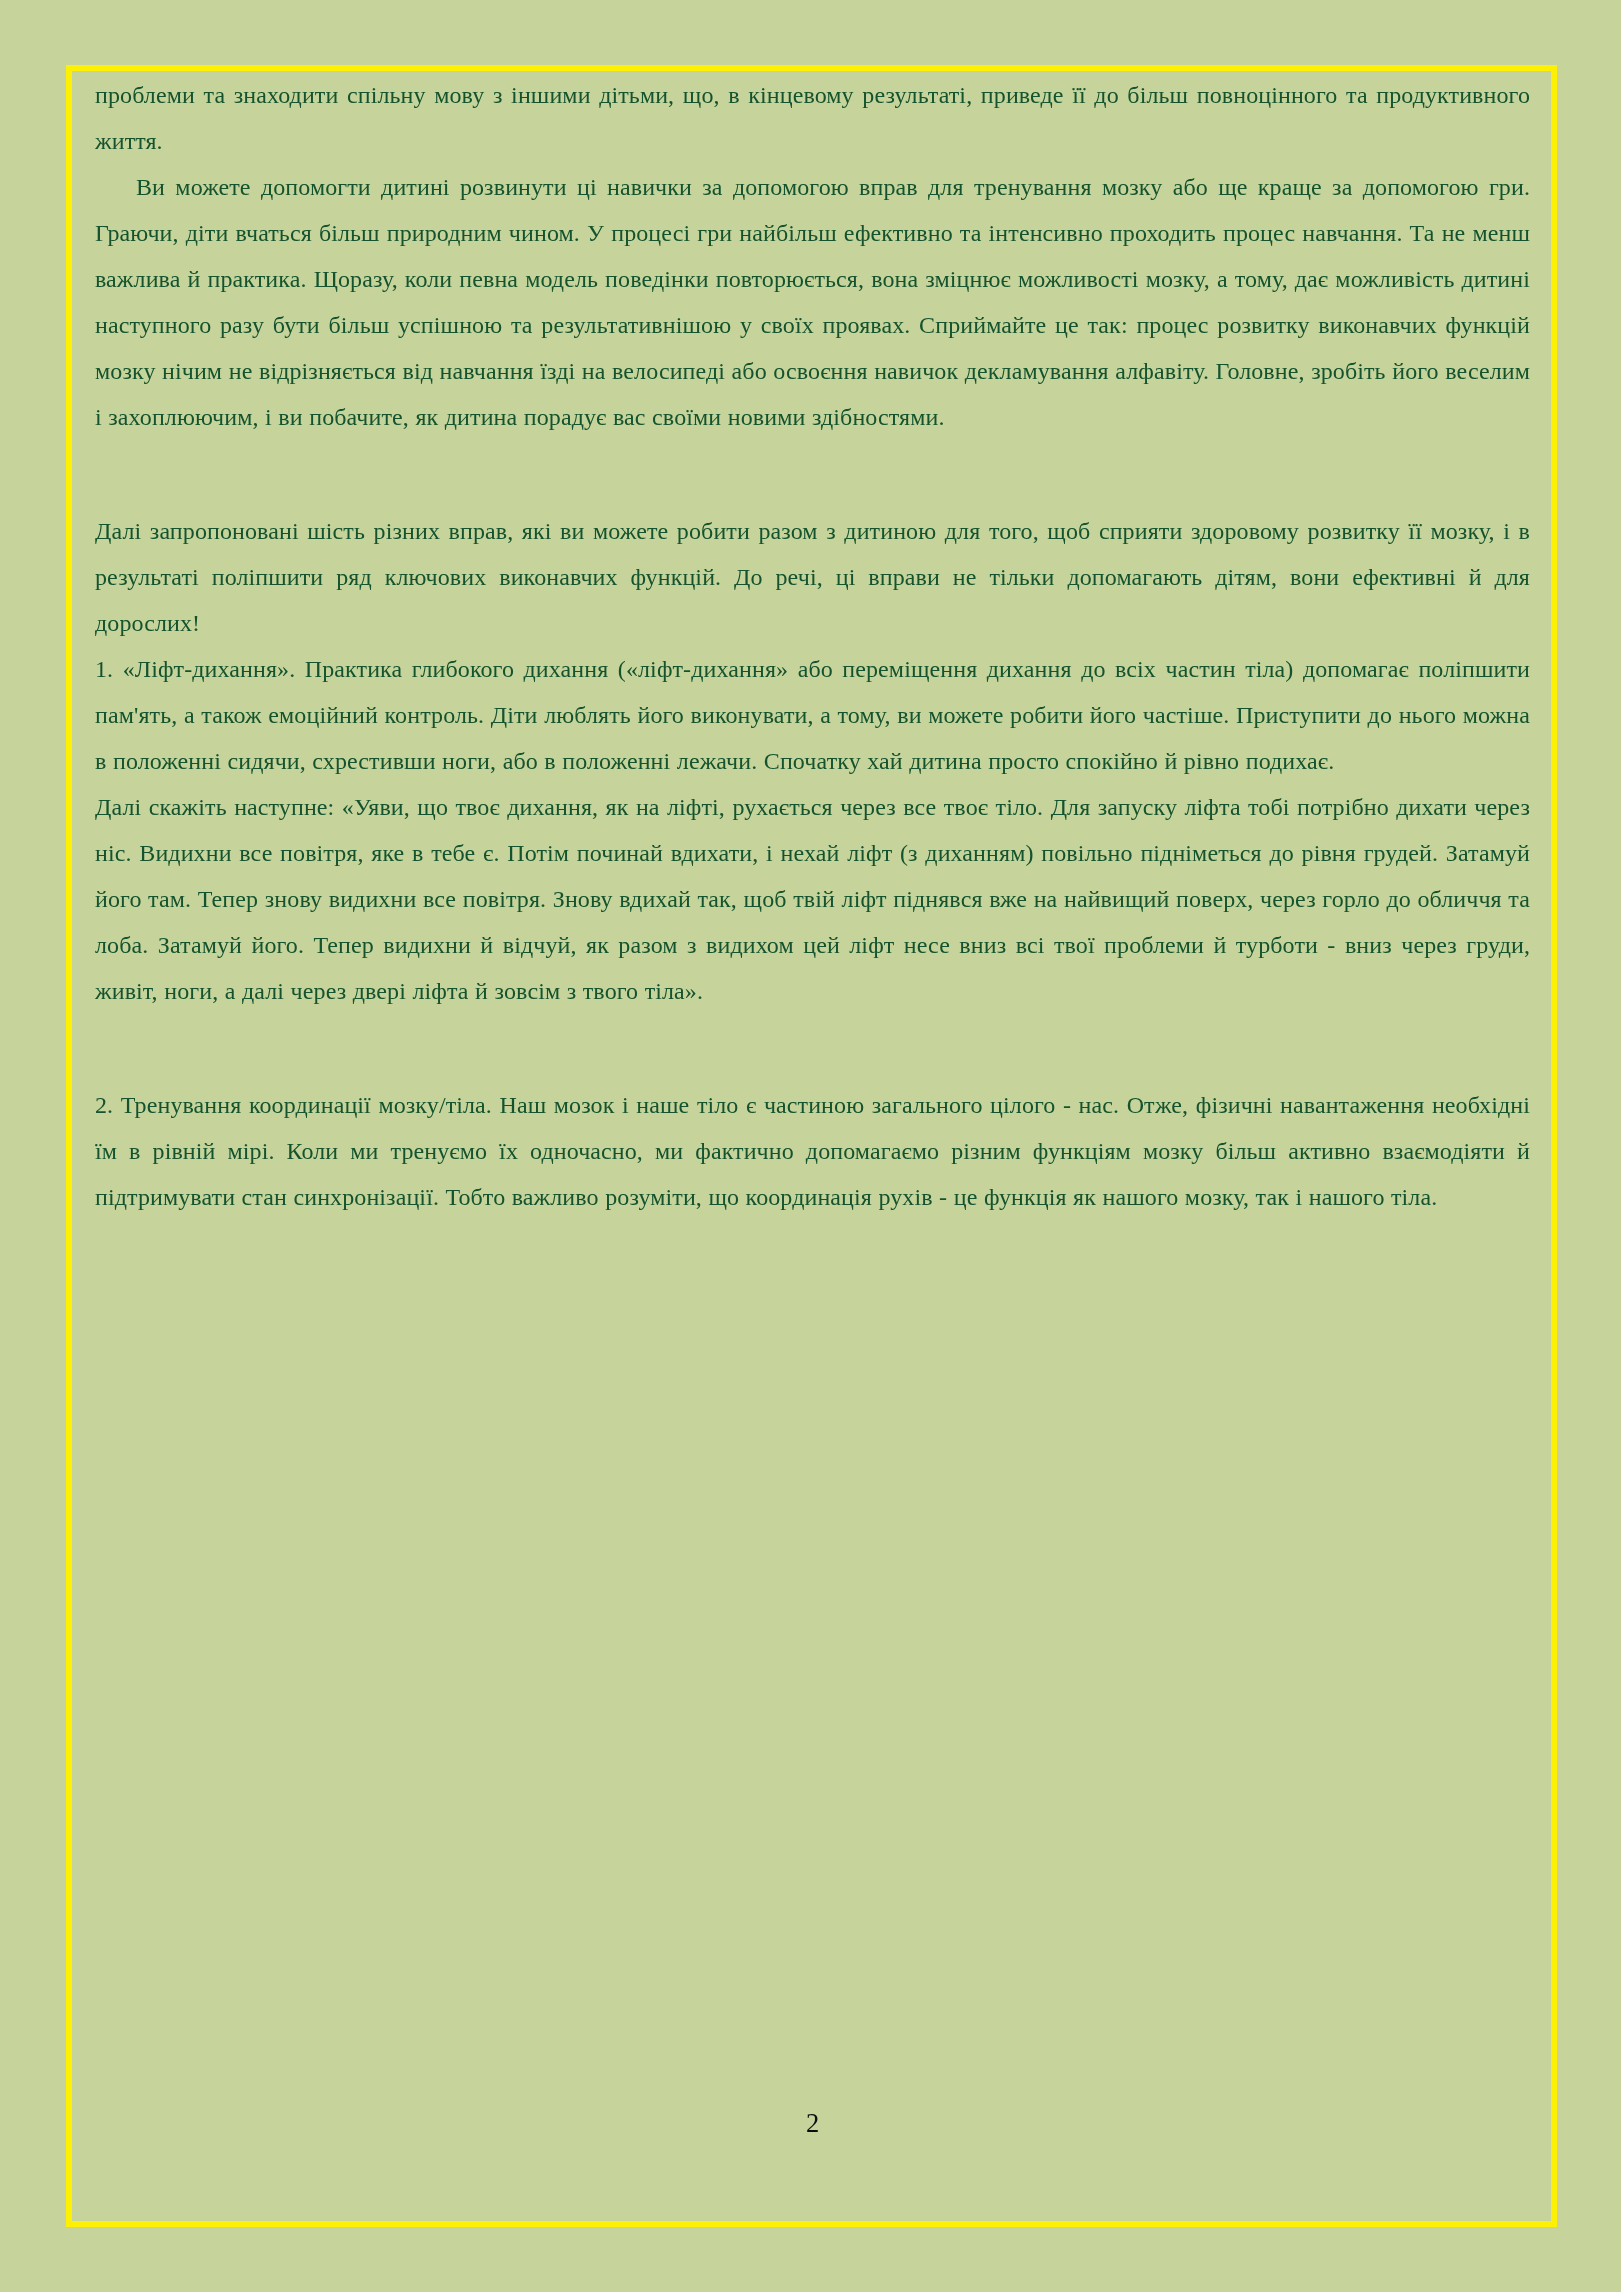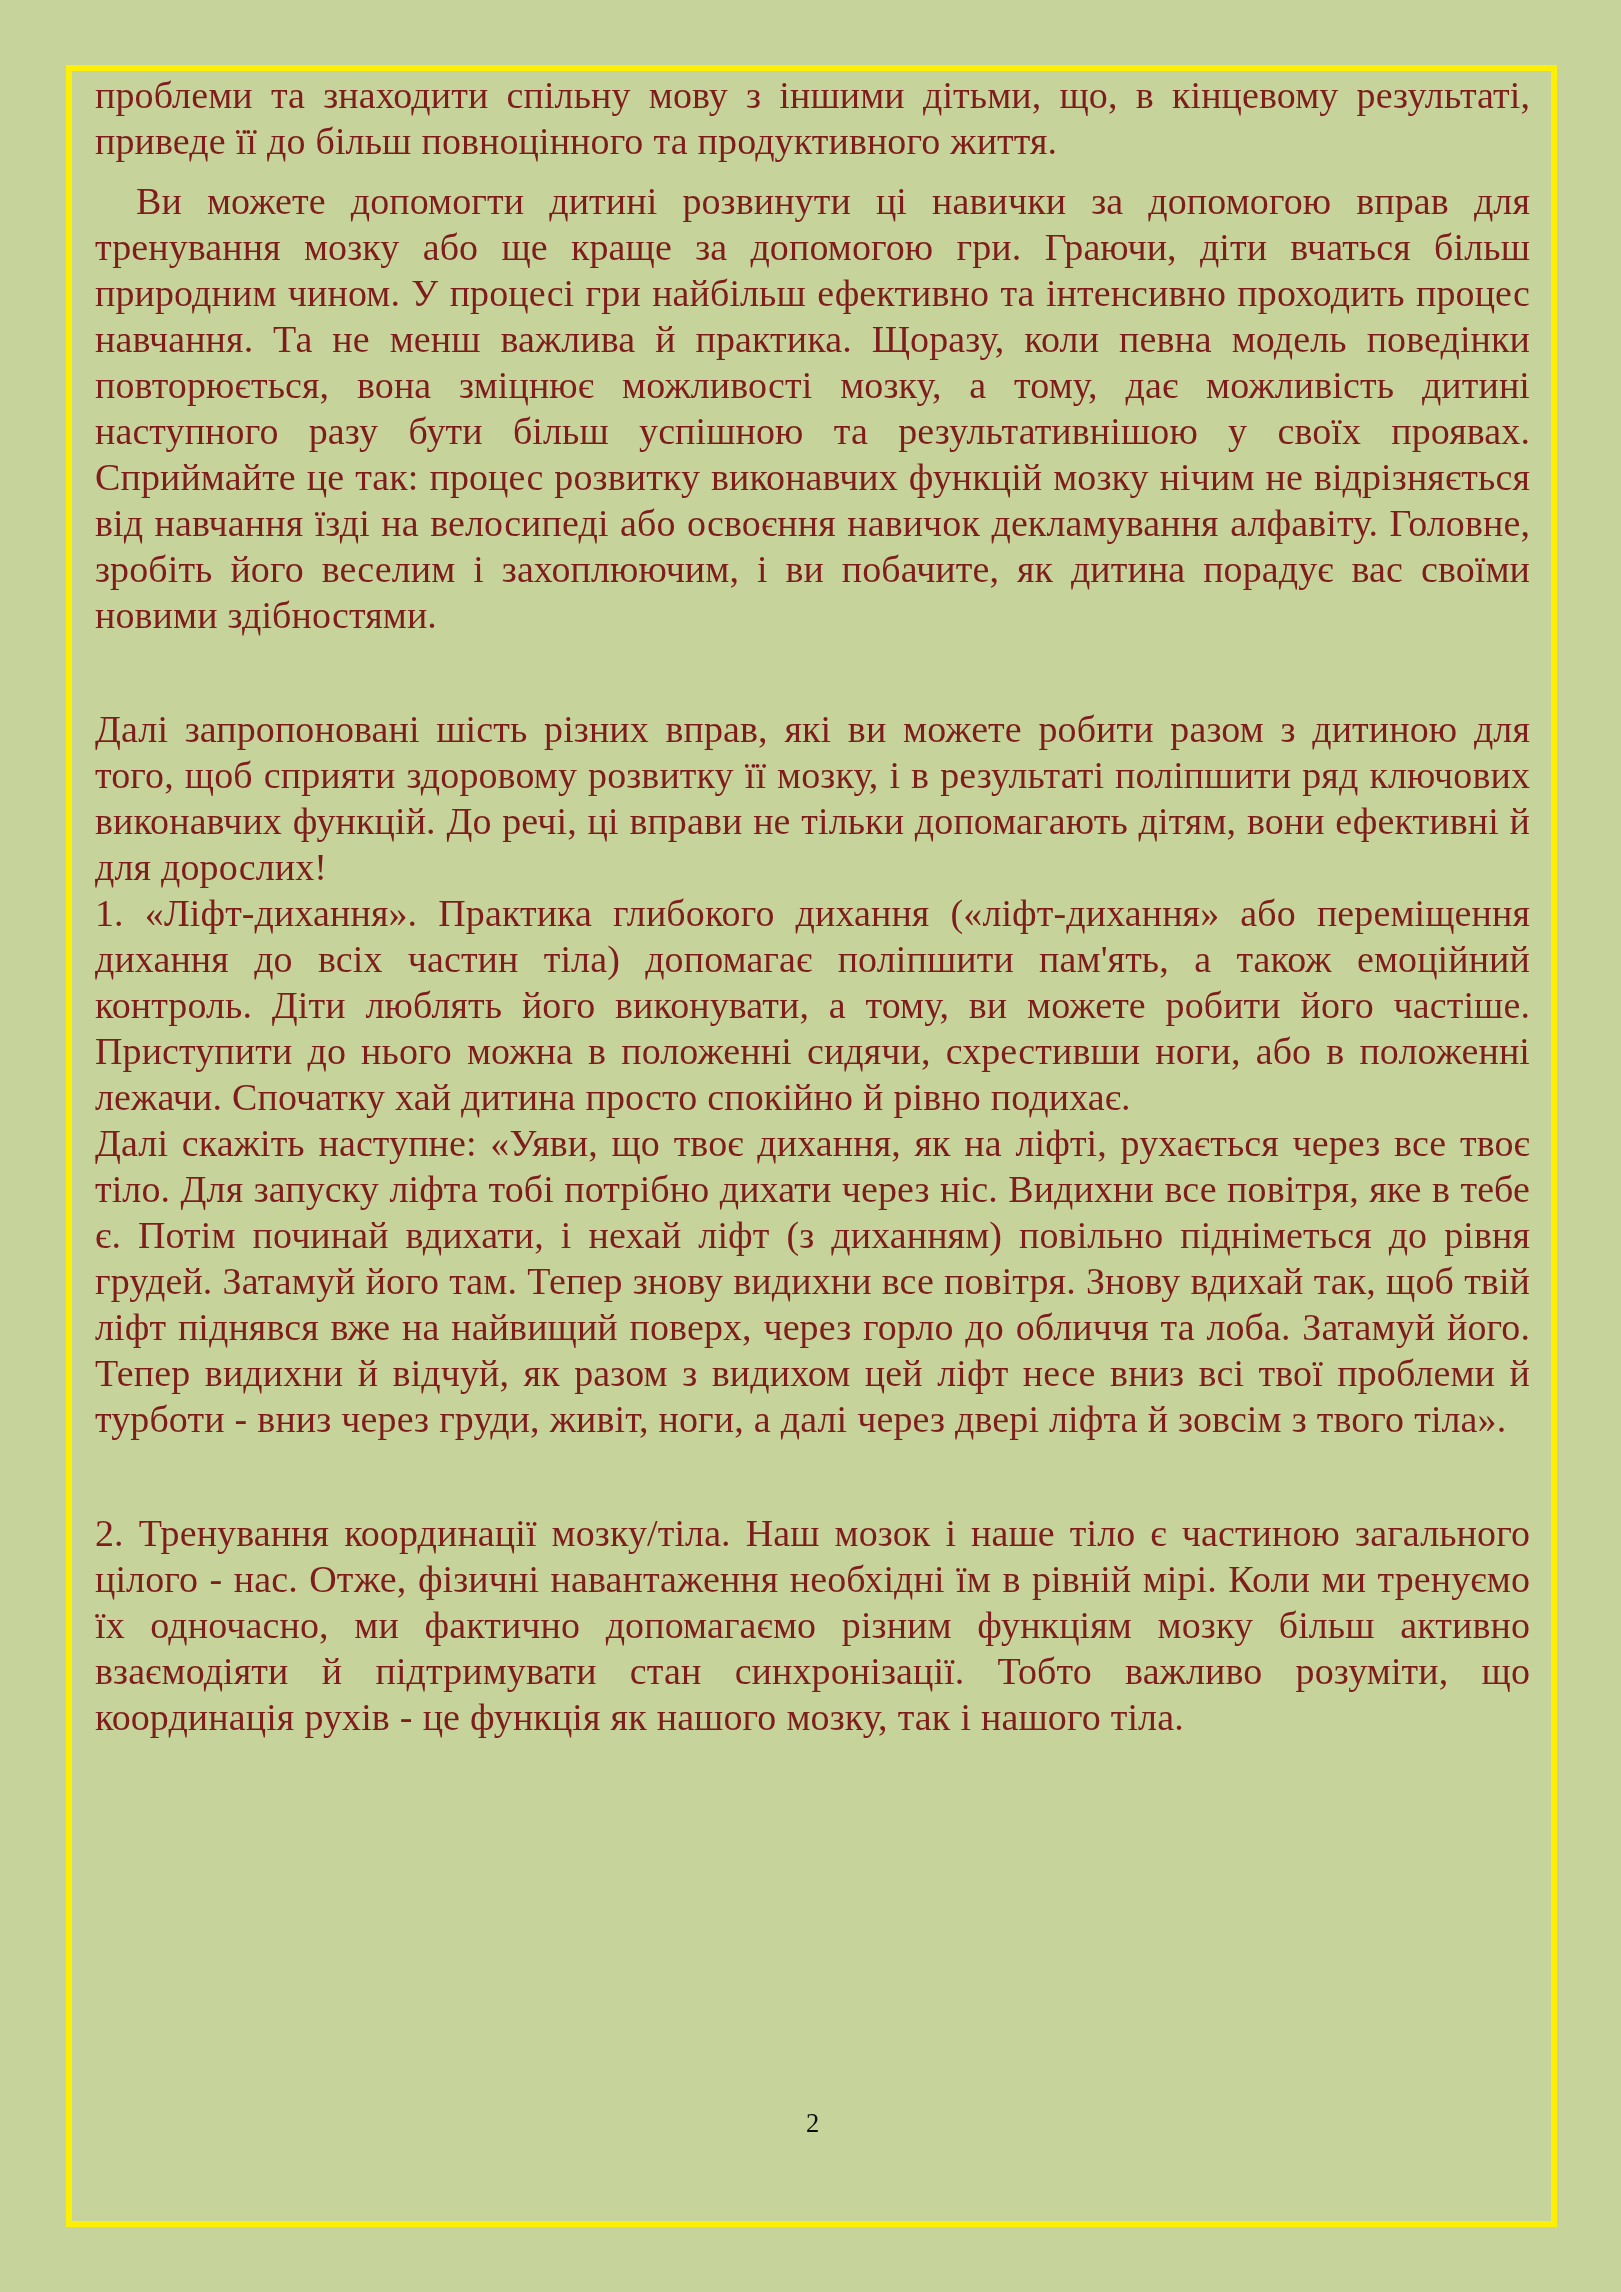--- a/index.html
+++ b/index.html
@@ -36,33 +36,32 @@
     position: absolute;
     left: 95px;
     top: 72px;
     width: 1435px;
     height: 2019px;
     box-sizing: border-box;
   }
 
   p.body-text {
     margin: 0;
-    color: #7f1d1d;
-    font-size: 38px;
+    color: #14532d;
+    font-size: 24px;
     line-height: 46px;
     text-align: justify;
     text-justify: inter-word;
     letter-spacing: 0.1px;
     word-spacing: 0.4px;
     -webkit-font-smoothing: antialiased;
   }
 
   p.indent {
     text-indent: 41px;
-    margin-top: 14px;
   }
 
   p.spacer-before {
     margin-top: 68px;
   }
 
   .bold-run {
     font-weight: normal;
   }
 

